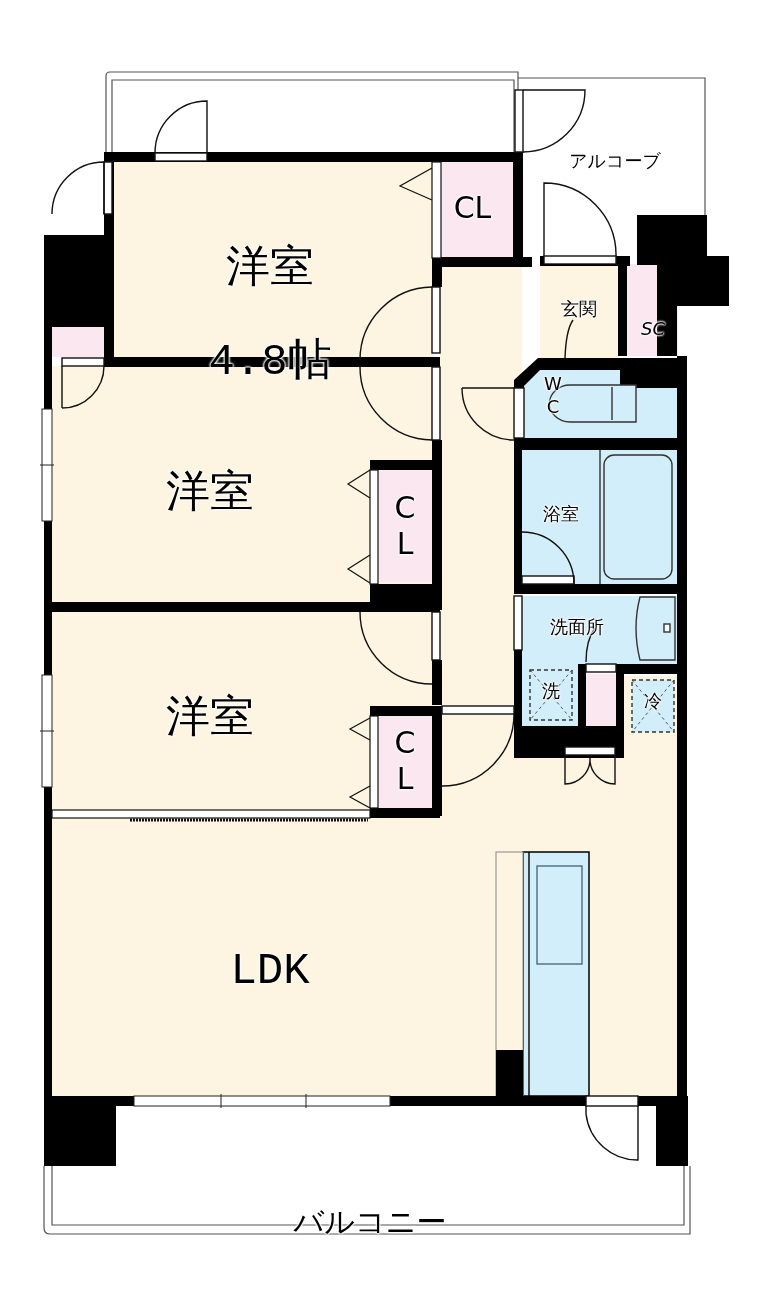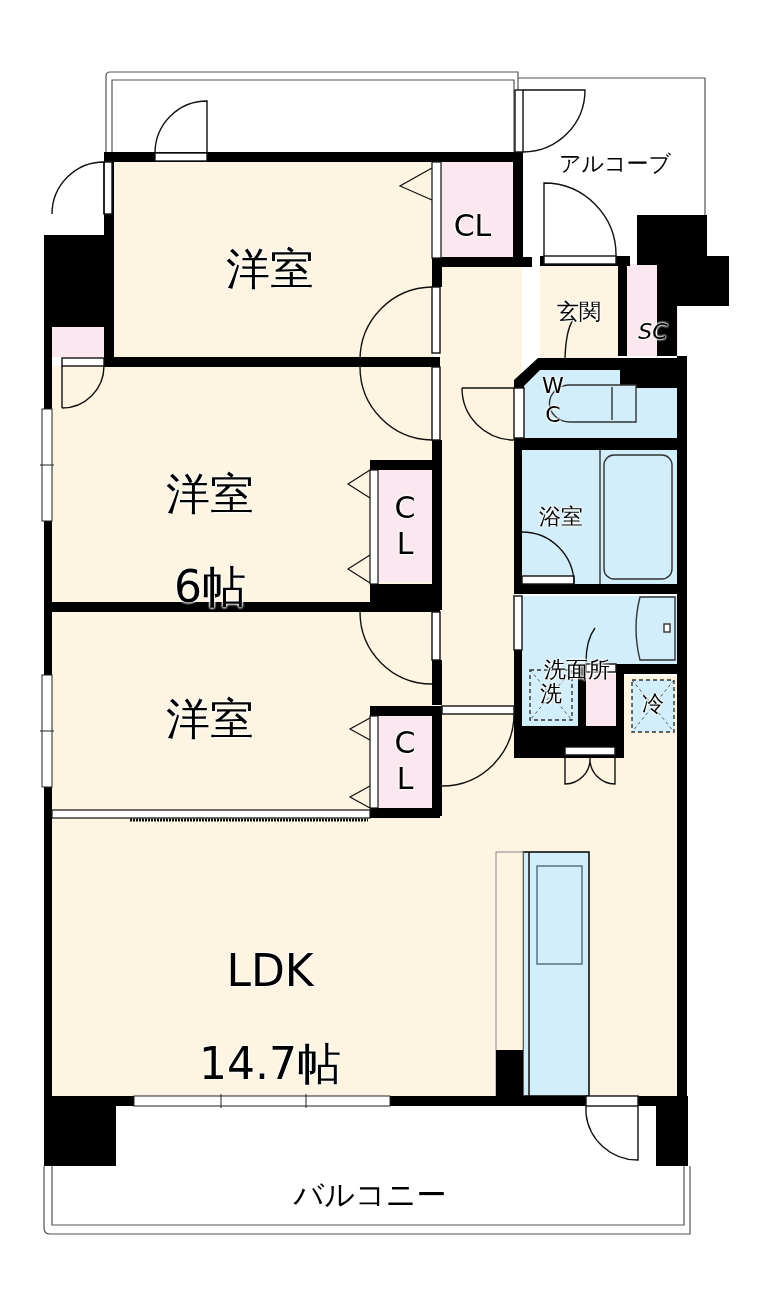--- a/index.html
+++ b/index.html
@@ -8,23 +8,23 @@
     .lbl {
       position: absolute;
       font-family: "DejaVu Sans", sans-serif;
       color: #000;
       text-align: center;
       line-height: 1.05;
       text-shadow: 0 0 3px #fff, 0 0 3px #fff, 0 0 2px #fff, 0 0 2px #fff;
       white-space: pre-line;
       pointer-events: auto;
     }
-    .big { font-size: 44px; }
+    .big { font-size: 44px; font-family: Liberation Mono, monospace; }
     .mid { font-size: 30px; }
-    .sm  { font-size: 22px; }
+    .sm  { font-size: 18px; }
   </style>
 </head>
 <body>
 
 <svg id="plan" viewBox="0 0 772 1298" xmlns="http://www.w3.org/2000/svg">
 
   <g fill="none" stroke="#555" stroke-width="1.2">
     <path d="M106 156 V76 Q106 72 110 72 H518 V156"></path>
     <path d="M112 156 V80 H514 V156"></path>
     <path d="M518 78 H705 V215"></path>
@@ -166,41 +166,40 @@
     <path d="M530 670 L572 720 M572 670 L530 720" stroke-dasharray="3 3" stroke-width="0.8"></path>
     <rect x="632" y="680" width="42" height="52" stroke-dasharray="4 3" fill="#d2eefa"></rect>
     <path d="M632 680 L674 732 M674 680 L632 732" stroke-dasharray="3 3" stroke-width="0.8"></path>
     <rect x="537" y="866" width="45" height="98" stroke="#4a6b7f"></rect>
     <line x1="529" y1="852" x2="529" y2="1096" stroke="#000"></line>
   </g>
 </svg>
 
 <div class="lbl big" style="left:190px; top:200px; width:160px;">
   <div>洋室</div>
+  <div>4.8帖</div>
 </div>
 <div class="lbl big" style="left:130px; top:425px; width:160px;">
   <div>洋室</div>
-  <div>6帖</div>
 </div>
 <div class="lbl big" style="left:130px; top:650px; width:160px;">
   <div>洋室</div>
 </div>
 <div class="lbl big" style="left:160px; top:902px; width:220px;">
   <div>LDK</div>
-  <div>14.7帖</div>
 </div>
 
 <div class="lbl sm" style="left:540px; top:152px; width:150px;">アルコーブ</div>
 <div class="lbl sm" style="left:544px; top:300px; width:70px;">玄関</div>
 <div class="lbl sm" style="left:627px; top:320px; width:52px;font-style:italic;">SC</div>
 <div class="lbl sm" style="left:538px; top:372px; width:30px; line-height:1.3;">W
 C</div>
 <div class="lbl sm" style="left:522px; top:505px; width:78px;">浴室</div>
-<div class="lbl sm" style="left:522px; top:618px; width:110px;margin-top:40px;">洗面所</div>
+<div class="lbl sm" style="left:522px; top:618px; width:110px;">洗面所</div>
 <div class="lbl sm" style="left:530px; top:682px; width:42px;">洗</div>
 <div class="lbl sm" style="left:632px; top:692px; width:42px;">冷</div>
-<div class="lbl mid" style="left:230px; top:1179px; width:280px;">バルコニー</div>
-
-<div class="lbl mid" style="left:441px; top:192px; width:63px;margin-top:18px;">CL</div>
+<div class="lbl mid" style="left:230px; top:1206px; width:280px;">バルコニー</div>
+
+<div class="lbl mid" style="left:441px; top:192px; width:63px;">CL</div>
 <div class="lbl mid" style="left:378px; top:490px; width:54px; line-height:1.2;">C
 L</div>
 <div class="lbl mid" style="left:378px; top:725px; width:54px; line-height:1.2;">C
 L</div>
 
 </body></html>

